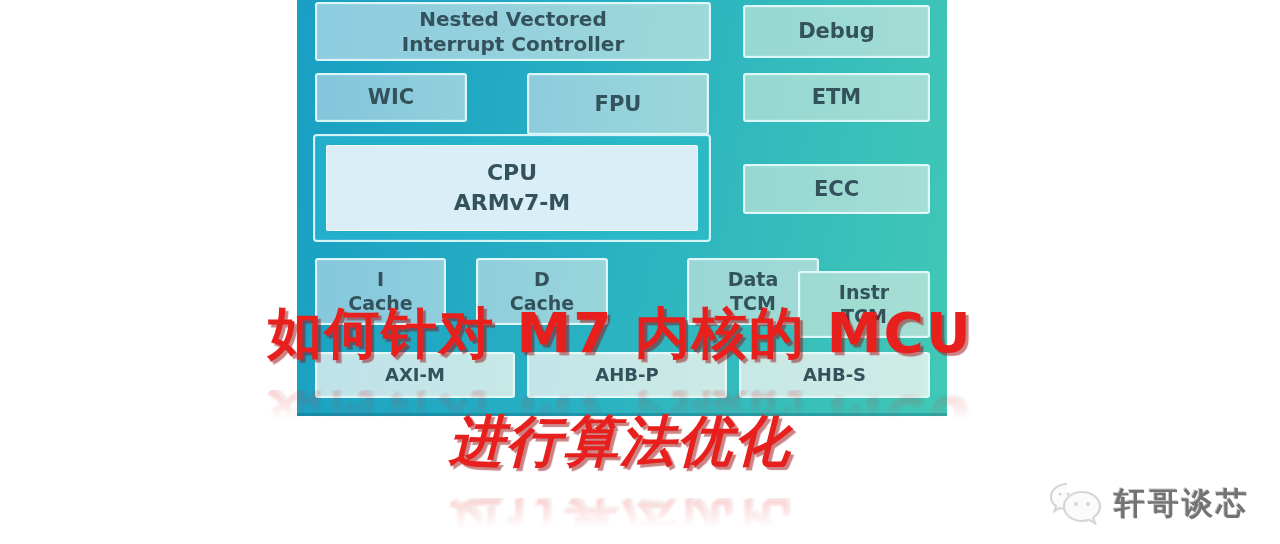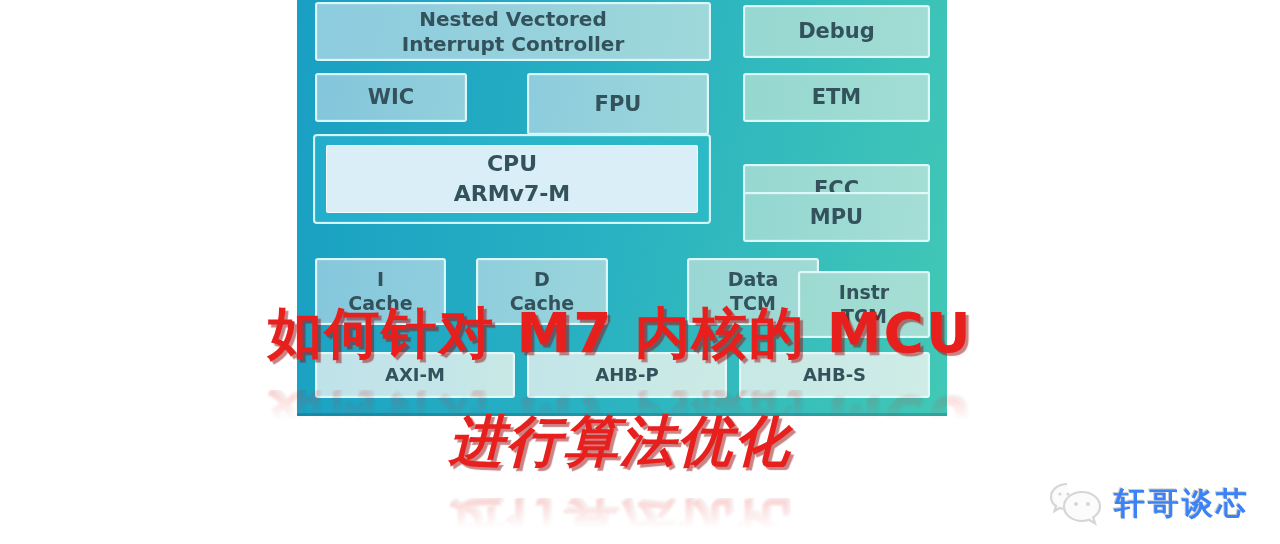--- a/index.html
+++ b/index.html
@@ -28,21 +28,21 @@
   .blk-nvic   { left:18px;  top:2px;   width:396px; height:59px; font-size:20px;
                 background:linear-gradient(95deg,#8dcbdf,#9ed8da); }
   .blk-debug  { left:446px; top:5px;   width:187px; height:53px; font-size:21px;
                 background:linear-gradient(95deg,#97d8d2,#a2dcd4); }
   .blk-wic    { left:18px;  top:73px;  width:152px; height:49px; font-size:21px;
                 background:linear-gradient(95deg,#83c5db,#93d0dc); }
   .blk-fpu    { left:230px; top:73px;  width:182px; height:62px; font-size:21px;
                 background:linear-gradient(95deg,#8dccdd,#9bd7d9); }
   .blk-etm    { left:446px; top:73px;  width:187px; height:49px; font-size:21px;
                 background:linear-gradient(95deg,#95d8d0,#a2ddd4); }
-  .blk-cpu-outer { left:16px; top:134px; width:398px; height:90px;
+  .blk-cpu-outer { left:16px; top:134px; width:398px; height:108px;
                 background:linear-gradient(95deg,#22aecd,#2dbac6); border-radius:4px; }
   .blk-cpu-inner { position:absolute; left:11px; top:9px; right:11px; bottom:9px;
                 background:#d9eef6; border:1px solid rgba(255,255,255,.8); border-radius:2px;
                 display:flex; align-items:center; justify-content:center;
                 white-space:pre-line; text-align:center;
                 color:#33525c; font-weight:bold; font-size:22px; line-height:1.35; }
   .blk-ecc    { left:446px; top:132px; width:187px; height:50px; font-size:21px;
                 background:linear-gradient(95deg,#96d8d0,#a4ded5);margin-top:32px; }
   .blk-mpu    { left:446px; top:192px; width:187px; height:50px; font-size:21px;
                 background:linear-gradient(95deg,#93d7d1,#a5ded6); }
@@ -82,21 +82,21 @@
   .refl-2 { top:498px; }
 
   
   .watermark {
     position:absolute; left:1046px; top:478px; z-index:6;
     display:flex; align-items:center; gap:10px;
   }
   .wm-logo { width:58px; height:52px; }
   .wm-text {
     font-size:31px; font-weight:bold; letter-spacing:3px;
-    color:#3b82f6;
+    color:#737373;
     text-shadow:-1px -1px 0 #c9c9c9, 1px 1px 1px #ffffff;
   }
 </style>
 </head>
 <body>
 
 <div class="stage">
 
   <div class="diagram">
     <div class="blk blk-debug">Debug</div>
@@ -105,21 +105,20 @@
     <div class="blk blk-wic">WIC</div>
     <div class="blk blk-fpu">FPU</div>
     <div class="blk blk-etm">ETM</div>
 
     <div class="blk blk-cpu-outer">
       <div class="blk-cpu-inner">CPU
 ARMv7-M</div>
     </div>
 
     <div class="blk blk-ecc">ECC</div>
-    <div class="blk blk-mpu">MPU</div>
 
     <div class="blk blk-icache">I
 Cache</div>
     <div class="blk blk-dcache">D
 Cache</div>
     <div class="blk blk-dtcm">Data
 TCM</div>
     <div class="blk blk-itcm">Instr
 TCM</div>
 

